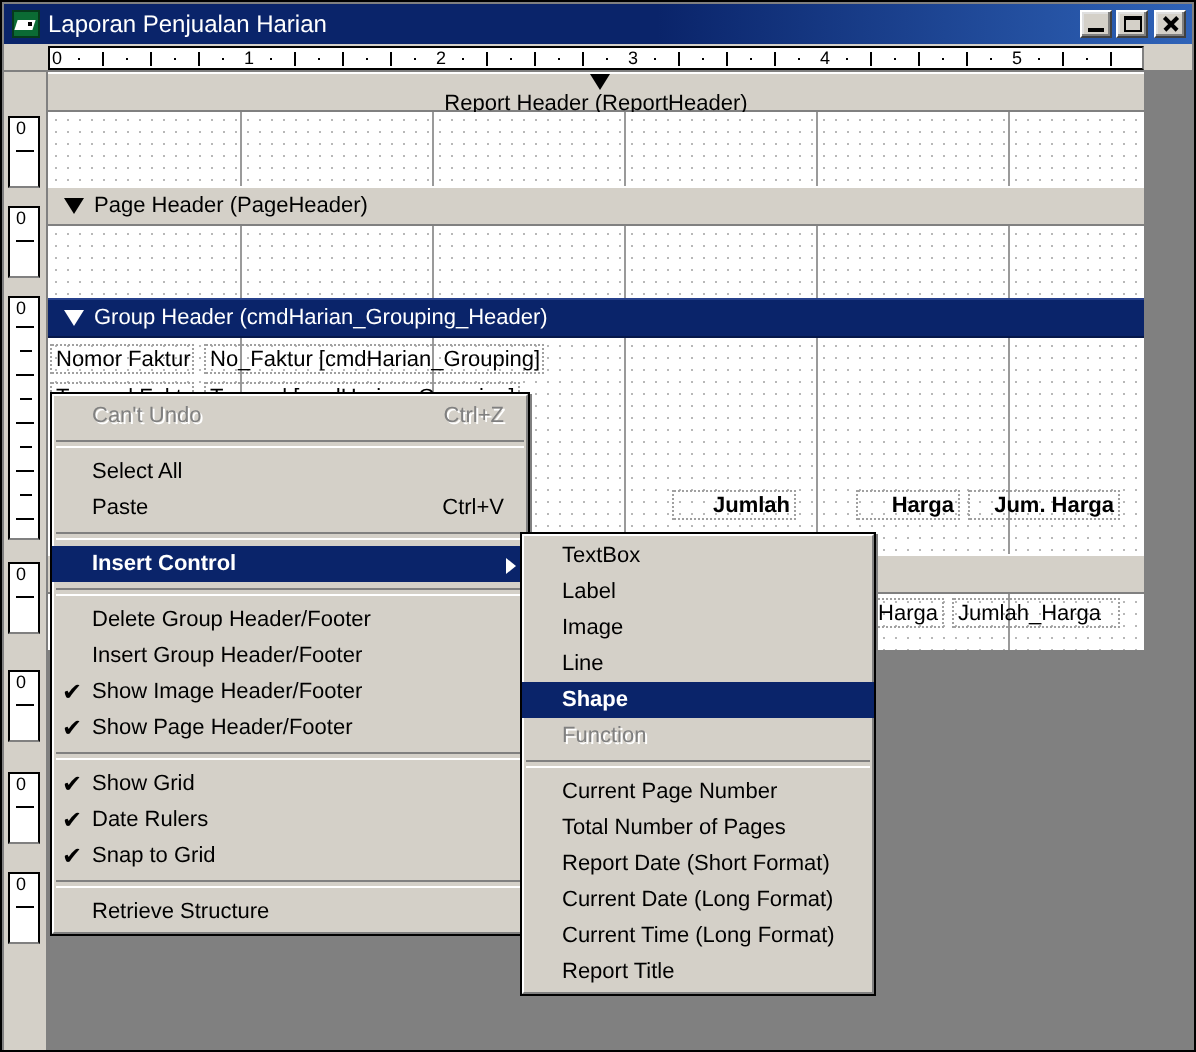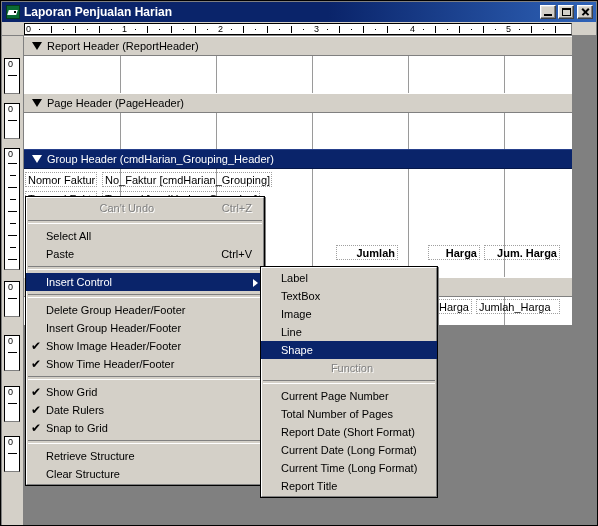--- a/index.html
+++ b/index.html
@@ -33,21 +33,21 @@
   .title-icon:before{
     content:"";position:absolute;left:1px;top:4px;width:9px;height:5px;
     background:#ffffff;
     transform:skewX(-18deg);
   }
   .title-icon:after{
     content:"";position:absolute;left:7px;top:5px;width:2px;height:2px;
     background:#000;
   }
   .title-text{
-    color:#fff;font-weight:bold;font-size:12px;
+    color:#fff;font-weight:normal;font-size:12px;
     letter-spacing:0px;white-space:nowrap;
     flex:1 1 auto;overflow:hidden;
   }
   .cap-btns{display:flex;margin-right:3px;flex:0 0 auto;}
   .cap-btn{
     width:16px;height:14px;margin-left:2px;
     background:#d4d0c8;
     border:1px solid #fff;
     border-right-color:#404040;border-bottom-color:#404040;
     box-shadow:inset -1px -1px 0 #808080, inset 1px 1px 0 #dfdfdf;
@@ -180,23 +180,23 @@
     position:relative;height:18px;line-height:18px;
     display:flex;align-items:center;
     color:#000;white-space:nowrap;
     padding:0 0 0 0;
   }
   .mi .chk{
     width:20px;flex:0 0 auto;text-align:center;font-size:12px;color:#000;line-height:18px;
   }
   .mi .lbl{flex:1 1 auto;padding-right:14px;}
   .mi .accel{margin-left:auto;padding-right:12px;color:#000;}
-  .mi.disabled .lbl,.mi.disabled .accel{color:#808080;text-shadow:1px 1px 0 #ffffff;text-align:center;}
+  .mi.disabled .lbl,.mi.disabled .accel{color:#808080;text-shadow:1px 1px 0 #ffffff;}
   .mi.hl{background:#0a246a;}
-  .mi.hl .lbl,.mi.hl .accel{color:#ffffff;}
+  .mi.hl .lbl,.mi.hl .accel{color:#ffffff;font-weight:bold;}
   .mi .sub-arrow{
     position:absolute;right:6px;top:6px;width:0;height:0;
     border-top:4px solid transparent;border-bottom:4px solid transparent;
     border-left:5px solid #000;
   }
   .mi.hl .sub-arrow{border-left-color:#fff;}
   .msep{height:2px;margin:3px 2px;border-top:1px solid #808080;border-bottom:1px solid #ffffff;}
 </style>
 </head>
 <body>
@@ -305,21 +305,21 @@
         <span class="vtick long" style="top:16px;"></span>
       </div>
       <div class="vrul" style="top:400px;height:36px;">
         <span class="vnum">0</span>
         <span class="vtick long" style="top:16px;"></span>
       </div>
     </div>
 
     <div class="surface">
 
-      <div class="band-bar" style="top:0px;">
+      <div class="band-bar" style="top:0px;flex-direction:column;">
         <span class="band-arrow"></span>
         <span class="band-label">Report Header (ReportHeader)</span>
       </div>
       <div class="band-body" style="top:20px;height:37px;">
         <div class="pagebreak" style="left:96px;"></div>
         <div class="pagebreak" style="left:192px;"></div>
         <div class="pagebreak" style="left:288px;"></div>
         <div class="pagebreak" style="left:384px;"></div>
         <div class="pagebreak" style="left:480px;"></div>
       </div>
@@ -421,54 +421,50 @@
         <div class="mi">
           <span class="chk"></span>
           <span class="lbl">Insert Group Header/Footer</span>
         </div>
         <div class="mi">
           <span class="chk">✔</span>
           <span class="lbl">Show Image Header/Footer</span>
         </div>
         <div class="mi">
           <span class="chk">✔</span>
-          <span class="lbl">Show Time Header/Footer</span>
+          <span class="lbl">Show Page Header/Footer</span>
         </div>
         <div class="msep"></div>
         <div class="mi">
           <span class="chk">✔</span>
           <span class="lbl">Show Grid</span>
         </div>
         <div class="mi">
           <span class="chk">✔</span>
           <span class="lbl">Date Rulers</span>
         </div>
         <div class="mi">
           <span class="chk">✔</span>
           <span class="lbl">Snap to Grid</span>
         </div>
         <div class="msep"></div>
         <div class="mi">
           <span class="chk"></span>
           <span class="lbl">Retrieve Structure</span>
         </div>
-        <div class="mi">
-          <span class="chk"></span>
-          <span class="lbl">Clear Structure</span>
-        </div>
       </div>
 
     <div class="menu" id="sub-menu" style="left:258px;top:244px;width:178px;">
         <div class="mi">
           <span class="chk"></span>
+          <span class="lbl">TextBox</span>
+        </div>
+        <div class="mi">
+          <span class="chk"></span>
           <span class="lbl">Label</span>
-        </div>
-        <div class="mi">
-          <span class="chk"></span>
-          <span class="lbl">TextBox</span>
         </div>
         <div class="mi">
           <span class="chk"></span>
           <span class="lbl">Image</span>
         </div>
         <div class="mi">
           <span class="chk"></span>
           <span class="lbl">Line</span>
         </div>
         <div class="mi hl">

